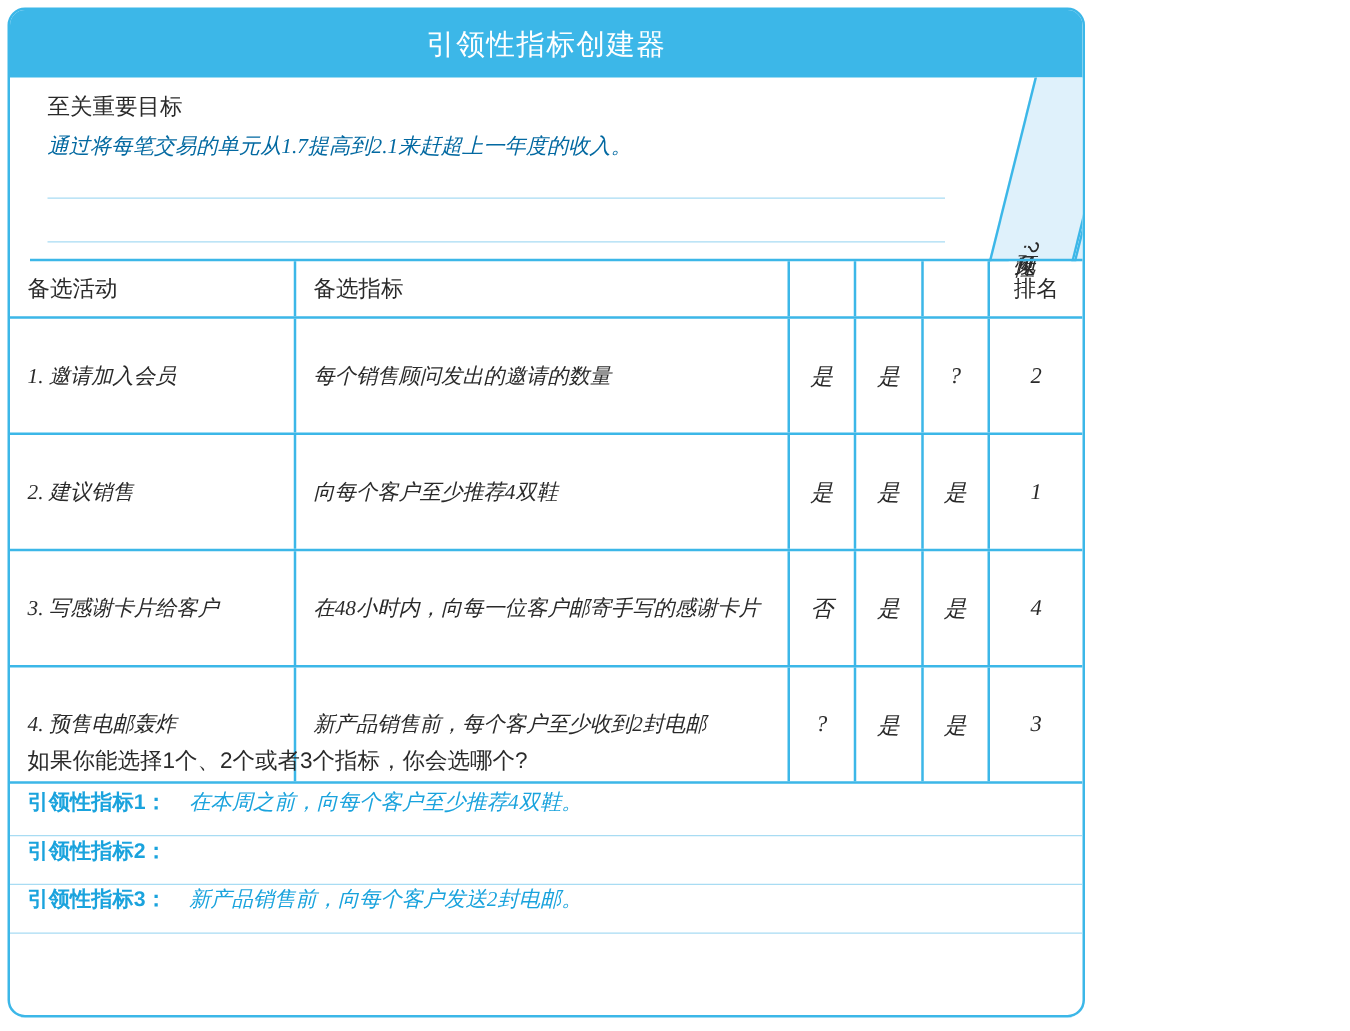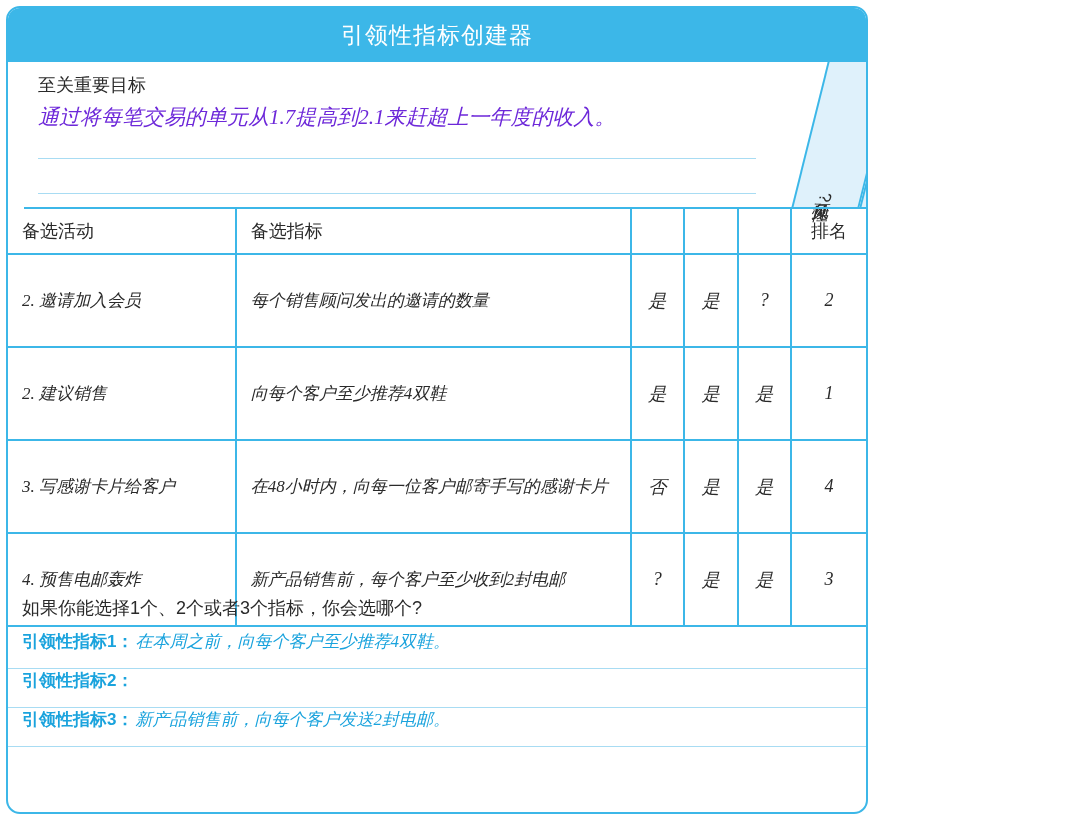--- a/index.html
+++ b/index.html
@@ -60,22 +60,22 @@
     border-bottom: 2px solid #3cb7e8;
     padding: 10px 14px 0 14px;
   }
   .objective .obj-label {
     font-size: 18px;
     color: #2a2a2a;
     line-height: 26px;
   }
   .objective .obj-value {
     margin-top: 6px;
-    font-size: 21px;
-    color: #6d28d9;
+    font-size: 17px;
+    color: #0369a1;
     font-style: italic;
     font-family: "Liberation Serif", "DejaVu Serif", serif;
     line-height: 26px;
   }
   .obj-rule {
     position: absolute;
     left: 14px;
     width: 718px;
     height: 1px;
     background: #a8dcf3;
@@ -200,21 +200,21 @@
     color: #1aa3dd;
     font-size: 17px;
     font-weight: bold;
     white-space: nowrap;
   }
   .pick .pick-value {
     color: #1aa3dd;
     font-size: 17px;
     font-style: italic;
     font-family: "Liberation Serif", "DejaVu Serif", serif;
-    margin-left: 2px;
+    margin-left: 18px;
   }
 </style>
 </head>
 <body>
 
 <div id="page">
   <div class="sheet">
 
     <div class="title-bar">
       <span class="title-text">引领性指标创建器</span>
@@ -249,21 +249,21 @@
       <div class="row head">
         <div class="cell c-act">备选活动</div>
         <div class="cell c-ind">备选指标</div>
         <div class="cell c-mark"></div>
         <div class="cell c-mark"></div>
         <div class="cell c-mark"></div>
         <div class="cell c-rank last">排名</div>
       </div>
 
       <div class="row data">
-        <div class="cell c-act hand">2. 邀请加入会员</div>
+        <div class="cell c-act hand">1. 邀请加入会员</div>
         <div class="cell c-ind hand">每个销售顾问发出的邀请的数量</div>
         <div class="cell c-mark hand mark">是</div>
         <div class="cell c-mark hand mark">是</div>
         <div class="cell c-mark hand mark">?</div>
         <div class="cell c-rank last hand rank">2</div>
       </div>
 
       <div class="row data">
         <div class="cell c-act hand">2. 建议销售</div>
         <div class="cell c-ind hand">向每个客户至少推荐4双鞋</div>

